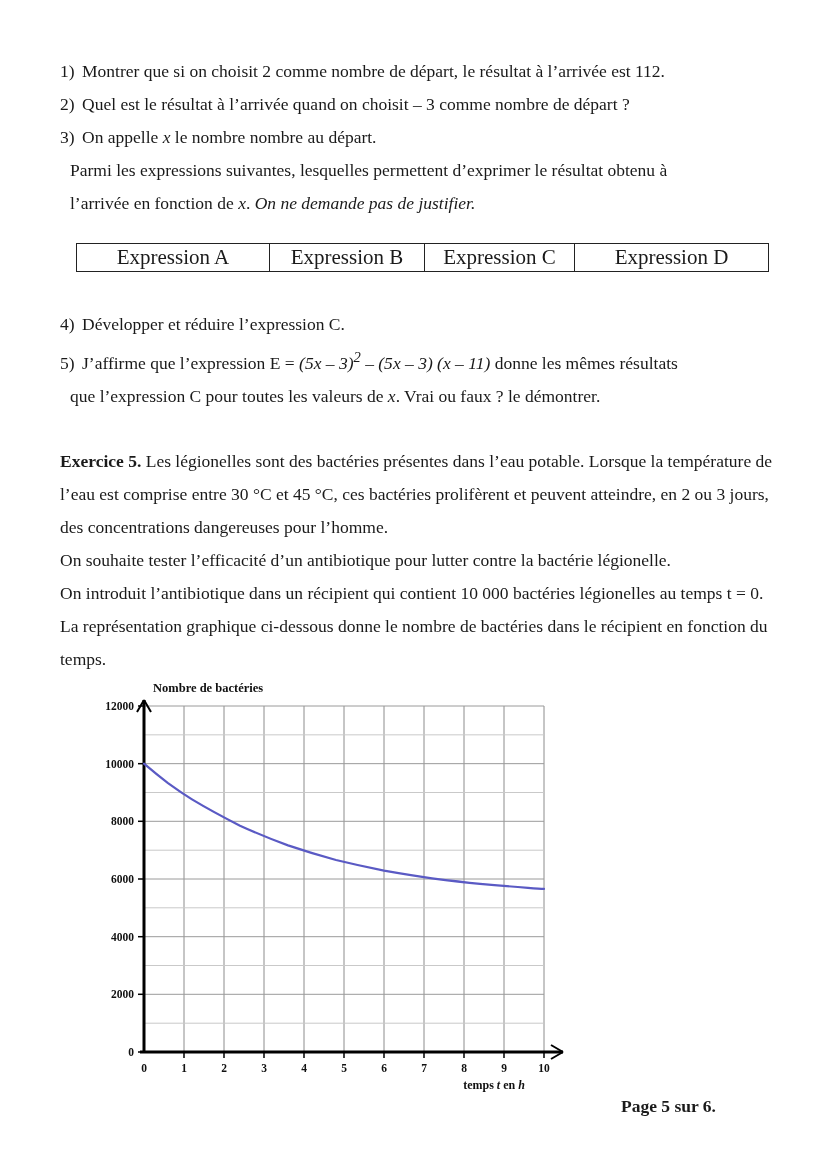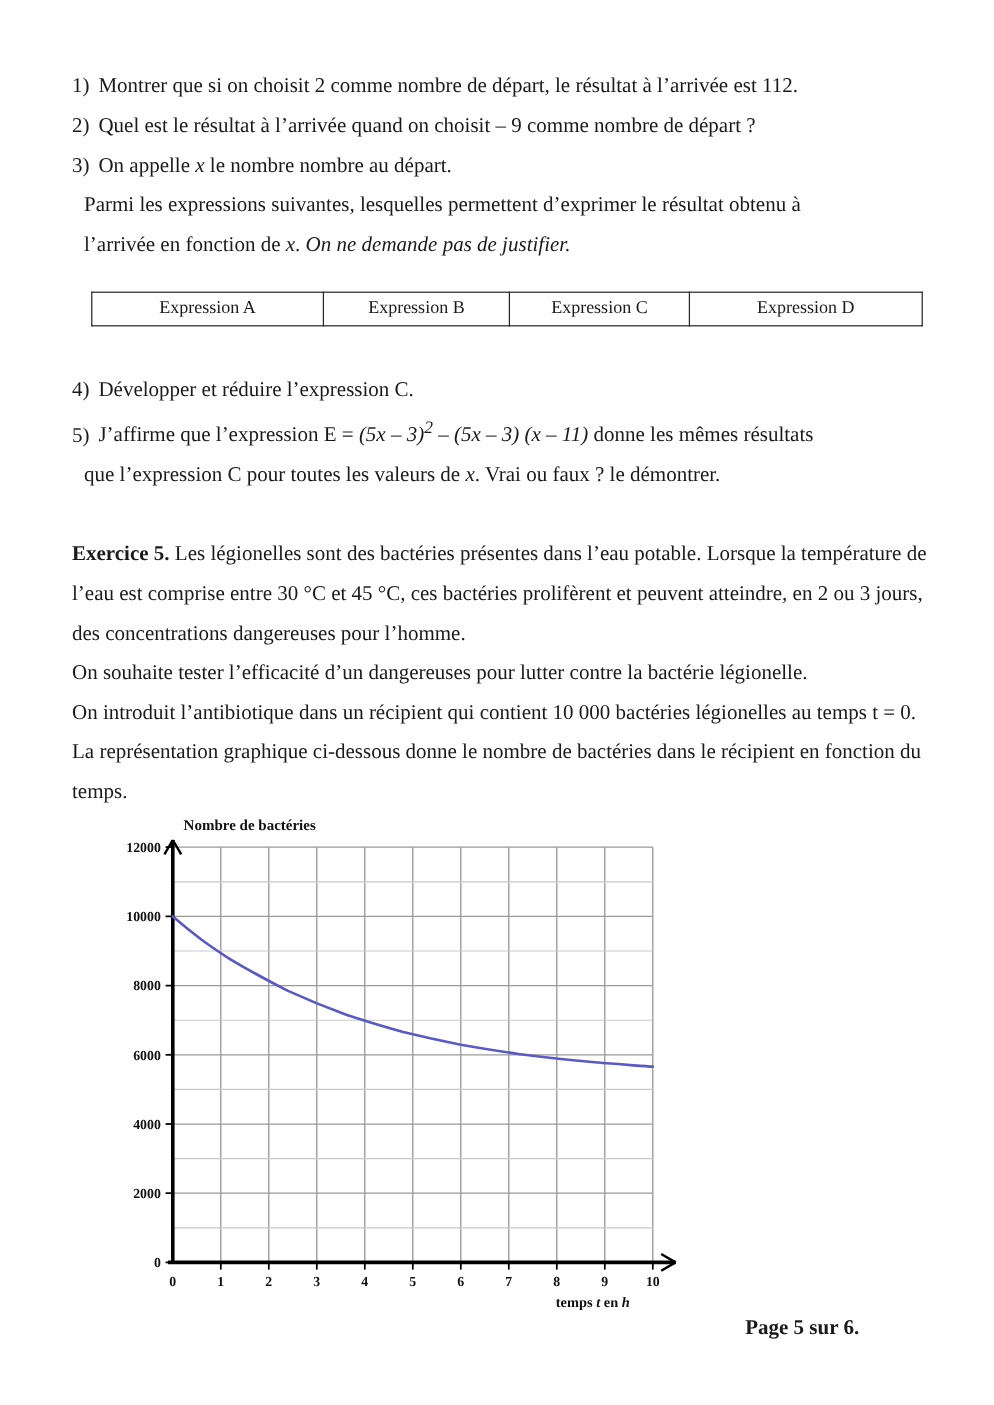--- a/index.html
+++ b/index.html
@@ -63,21 +63,21 @@
   }
   .exp-table td {
     border: 1px solid #222222;
     text-align: center;
     font-size: 16.5px;
     height: 24px;
     padding: 1px 2px;
     white-space: nowrap;
   }
   .exp-table tr.head td {
-    font-size: 15px;
+    font-size: 21px;
     height: 25px;
   }
   .c-a { width: 188px; }
   .c-b { width: 150px; }
   .c-c { width: 145px; }
   .c-d { width: 189px; }
   .exp-table .formula { letter-spacing: 0.2px; }
 
   
   .qlist2 {
@@ -123,21 +123,21 @@
 
 <div class="page">
 
   <div class="qlist">
     <div class="qrow">
       <span class="qnum">1)</span>
       <span class="qtext">Montrer que si on choisit 2 comme nombre de départ, le résultat à l’arrivée est 112.</span>
     </div>
     <div class="qrow">
       <span class="qnum">2)</span>
-      <span class="qtext">Quel est le résultat à l’arrivée quand on choisit – 9 comme nombre de départ ?</span>
+      <span class="qtext">Quel est le résultat à l’arrivée quand on choisit – 3 comme nombre de départ ?</span>
     </div>
     <div class="qrow">
       <span class="qnum">3)</span>
       <span class="qtext"><span>On appelle </span><i class="v">x</i><span> le nombre nombre au départ.</span></span>
     </div>
     <div class="qcont">Parmi les expressions suivantes, lesquelles permettent d’exprimer le résultat obtenu à</div>
     <div class="qcont"><span>l’arrivée en fonction de </span><i class="v">x</i><span>. </span><i class="ital">On ne demande pas de justifier.</i></div>
   </div>
 
   <table class="exp-table">
@@ -158,21 +158,21 @@
     </div>
     <div class="qrow">
       <span class="qnum">5)</span>
       <span class="qtext"><span>J’affirme que l’expression E = </span><i class="ital">(5<i class="v">x</i> – 3)</i><sup class="ital">2</sup><i class="ital"> –  (5<i class="v">x</i> – 3) (<i class="v">x</i> – 11)</i><span> donne les mêmes résultats</span></span>
     </div>
     <div class="qcont"><span>que l’expression C pour toutes les valeurs de </span><i class="v">x</i><span>. Vrai ou faux ? le démontrer.</span></div>
   </div>
 
   <div class="ex5">
     <p><b>Exercice 5.</b><span>  Les légionelles sont des bactéries présentes dans l’eau potable. Lorsque la température de l’eau est comprise entre 30 °C et 45 °C, ces bactéries prolifèrent et peuvent atteindre, en 2 ou 3 jours, des concentrations dangereuses pour l’homme.</span></p>
-    <p>On souhaite tester l’efficacité d’un dangereuses pour lutter contre la bactérie légionelle.</p>
+    <p>On souhaite tester l’efficacité d’un antibiotique pour lutter contre la bactérie légionelle.</p>
     <p>On introduit l’antibiotique dans un récipient qui contient 10 000 bactéries légionelles au temps t = 0. La représentation graphique ci-dessous donne le nombre de bactéries dans le récipient en fonction du temps.</p>
   </div>
 
   <div class="chart-wrap">
     <svg class="chart-svg" width="500" height="415" viewBox="0 0 500 415">
 
       <g>
 
         <line x1="49" y1="28" x2="49" y2="374" stroke="#8c8c8c" stroke-width="1"></line>
         <line x1="89" y1="28" x2="89" y2="374" stroke="#8c8c8c" stroke-width="1"></line>

